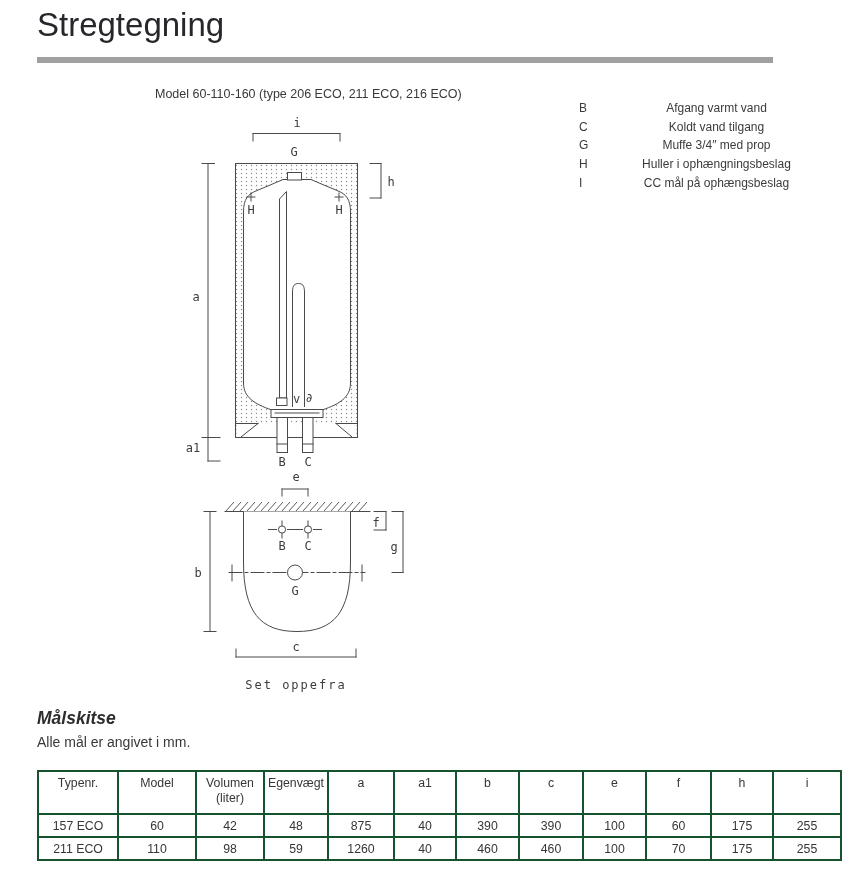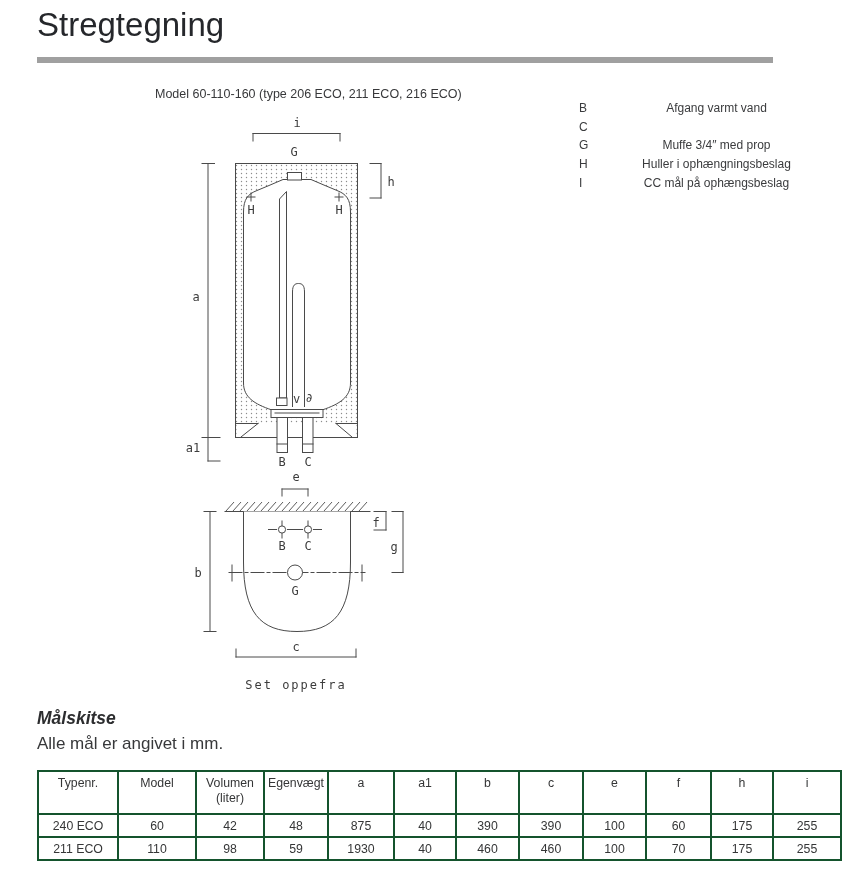--- a/index.html
+++ b/index.html
@@ -7,21 +7,21 @@
         font-family:"Liberation Sans",sans-serif;color:#3a3a3a;}
   .abs{position:absolute;}
   .page-title{left:37px;top:6px;font-size:33px;font-weight:400;color:#25272b;letter-spacing:0;}
   .title-rule{left:37px;top:57px;width:736px;height:6px;background:#a0a0a0;}
   .model-caption{left:155px;top:87px;font-size:12.5px;color:#37383a;}
   .legend{left:579px;top:99px;width:250px;font-size:12px;color:#3a3b3d;}
   .legend-row{display:flex;line-height:18.7px;}
   .legend-key{width:25px;flex:0 0 25px;}
   .legend-text{flex:1;text-align:center;}
   .section-heading{left:37px;top:708px;font-size:17.5px;font-weight:700;color:#2c2d2f;font-style:italic;}
-  .section-note{left:37px;top:734px;font-size:17px;color:#37383a;}
+  .section-note{left:37px;top:734px;font-size:14px;color:#37383a;}
   table.dims{left:37px;top:770px;width:803px;border-collapse:collapse;table-layout:fixed;
              font-size:12.3px;color:#353637;}
   table.dims th,table.dims td{border:2px solid #14532d;text-align:center;padding:0;}
   table.dims th{height:37px;vertical-align:top;padding-top:4px;font-weight:400;white-space:pre-line;line-height:15px;}
   table.dims td{height:21px;}
   svg .ln{stroke:#4a4a4a;stroke-width:1;fill:none;stroke-linecap:square;}
   svg .thin{stroke:#4a4a4a;stroke-width:0.9;fill:none;}
   svg .fw{fill:#ffffff;stroke:#4a4a4a;stroke-width:1;}
   svg .wo{fill:#ffffff;stroke:none;}
   svg text{font-family:"DejaVu Sans Mono","Liberation Sans",monospace;fill:#3c3c3c;
@@ -36,20 +36,21 @@
   <div class="abs title-rule"></div>
   <div class="abs model-caption">Model 60-110-160 (type 206 ECO, 211 ECO, 216 ECO)</div>
 
   <div class="abs legend">
     <div class="legend-row">
       <span class="legend-key">B</span>
       <span class="legend-text">Afgang varmt vand</span>
     </div>
     <div class="legend-row">
       <span class="legend-key">C</span>
+      <span class="legend-text">Koldt vand tilgang</span>
     </div>
     <div class="legend-row">
       <span class="legend-key">G</span>
       <span class="legend-text">Muffe 3/4″ med prop</span>
     </div>
     <div class="legend-row">
       <span class="legend-key">H</span>
       <span class="legend-text">Huller i ophængningsbeslag</span>
     </div>
     <div class="legend-row">
@@ -203,39 +204,39 @@
         <th>b</th>
         <th>c</th>
         <th>e</th>
         <th>f</th>
         <th>h</th>
         <th>i</th>
       </tr>
     </thead>
     <tbody>
       <tr>
-        <td>240 ECO</td>
+        <td>157 ECO</td>
         <td>60</td>
         <td>42</td>
         <td>48</td>
         <td>875</td>
         <td>40</td>
         <td>390</td>
         <td>390</td>
         <td>100</td>
         <td>60</td>
         <td>175</td>
         <td>255</td>
       </tr>
       <tr>
         <td>211 ECO</td>
         <td>110</td>
         <td>98</td>
         <td>59</td>
-        <td>1930</td>
+        <td>1260</td>
         <td>40</td>
         <td>460</td>
         <td>460</td>
         <td>100</td>
         <td>70</td>
         <td>175</td>
         <td>255</td>
       </tr>
     </tbody>
   </table>

